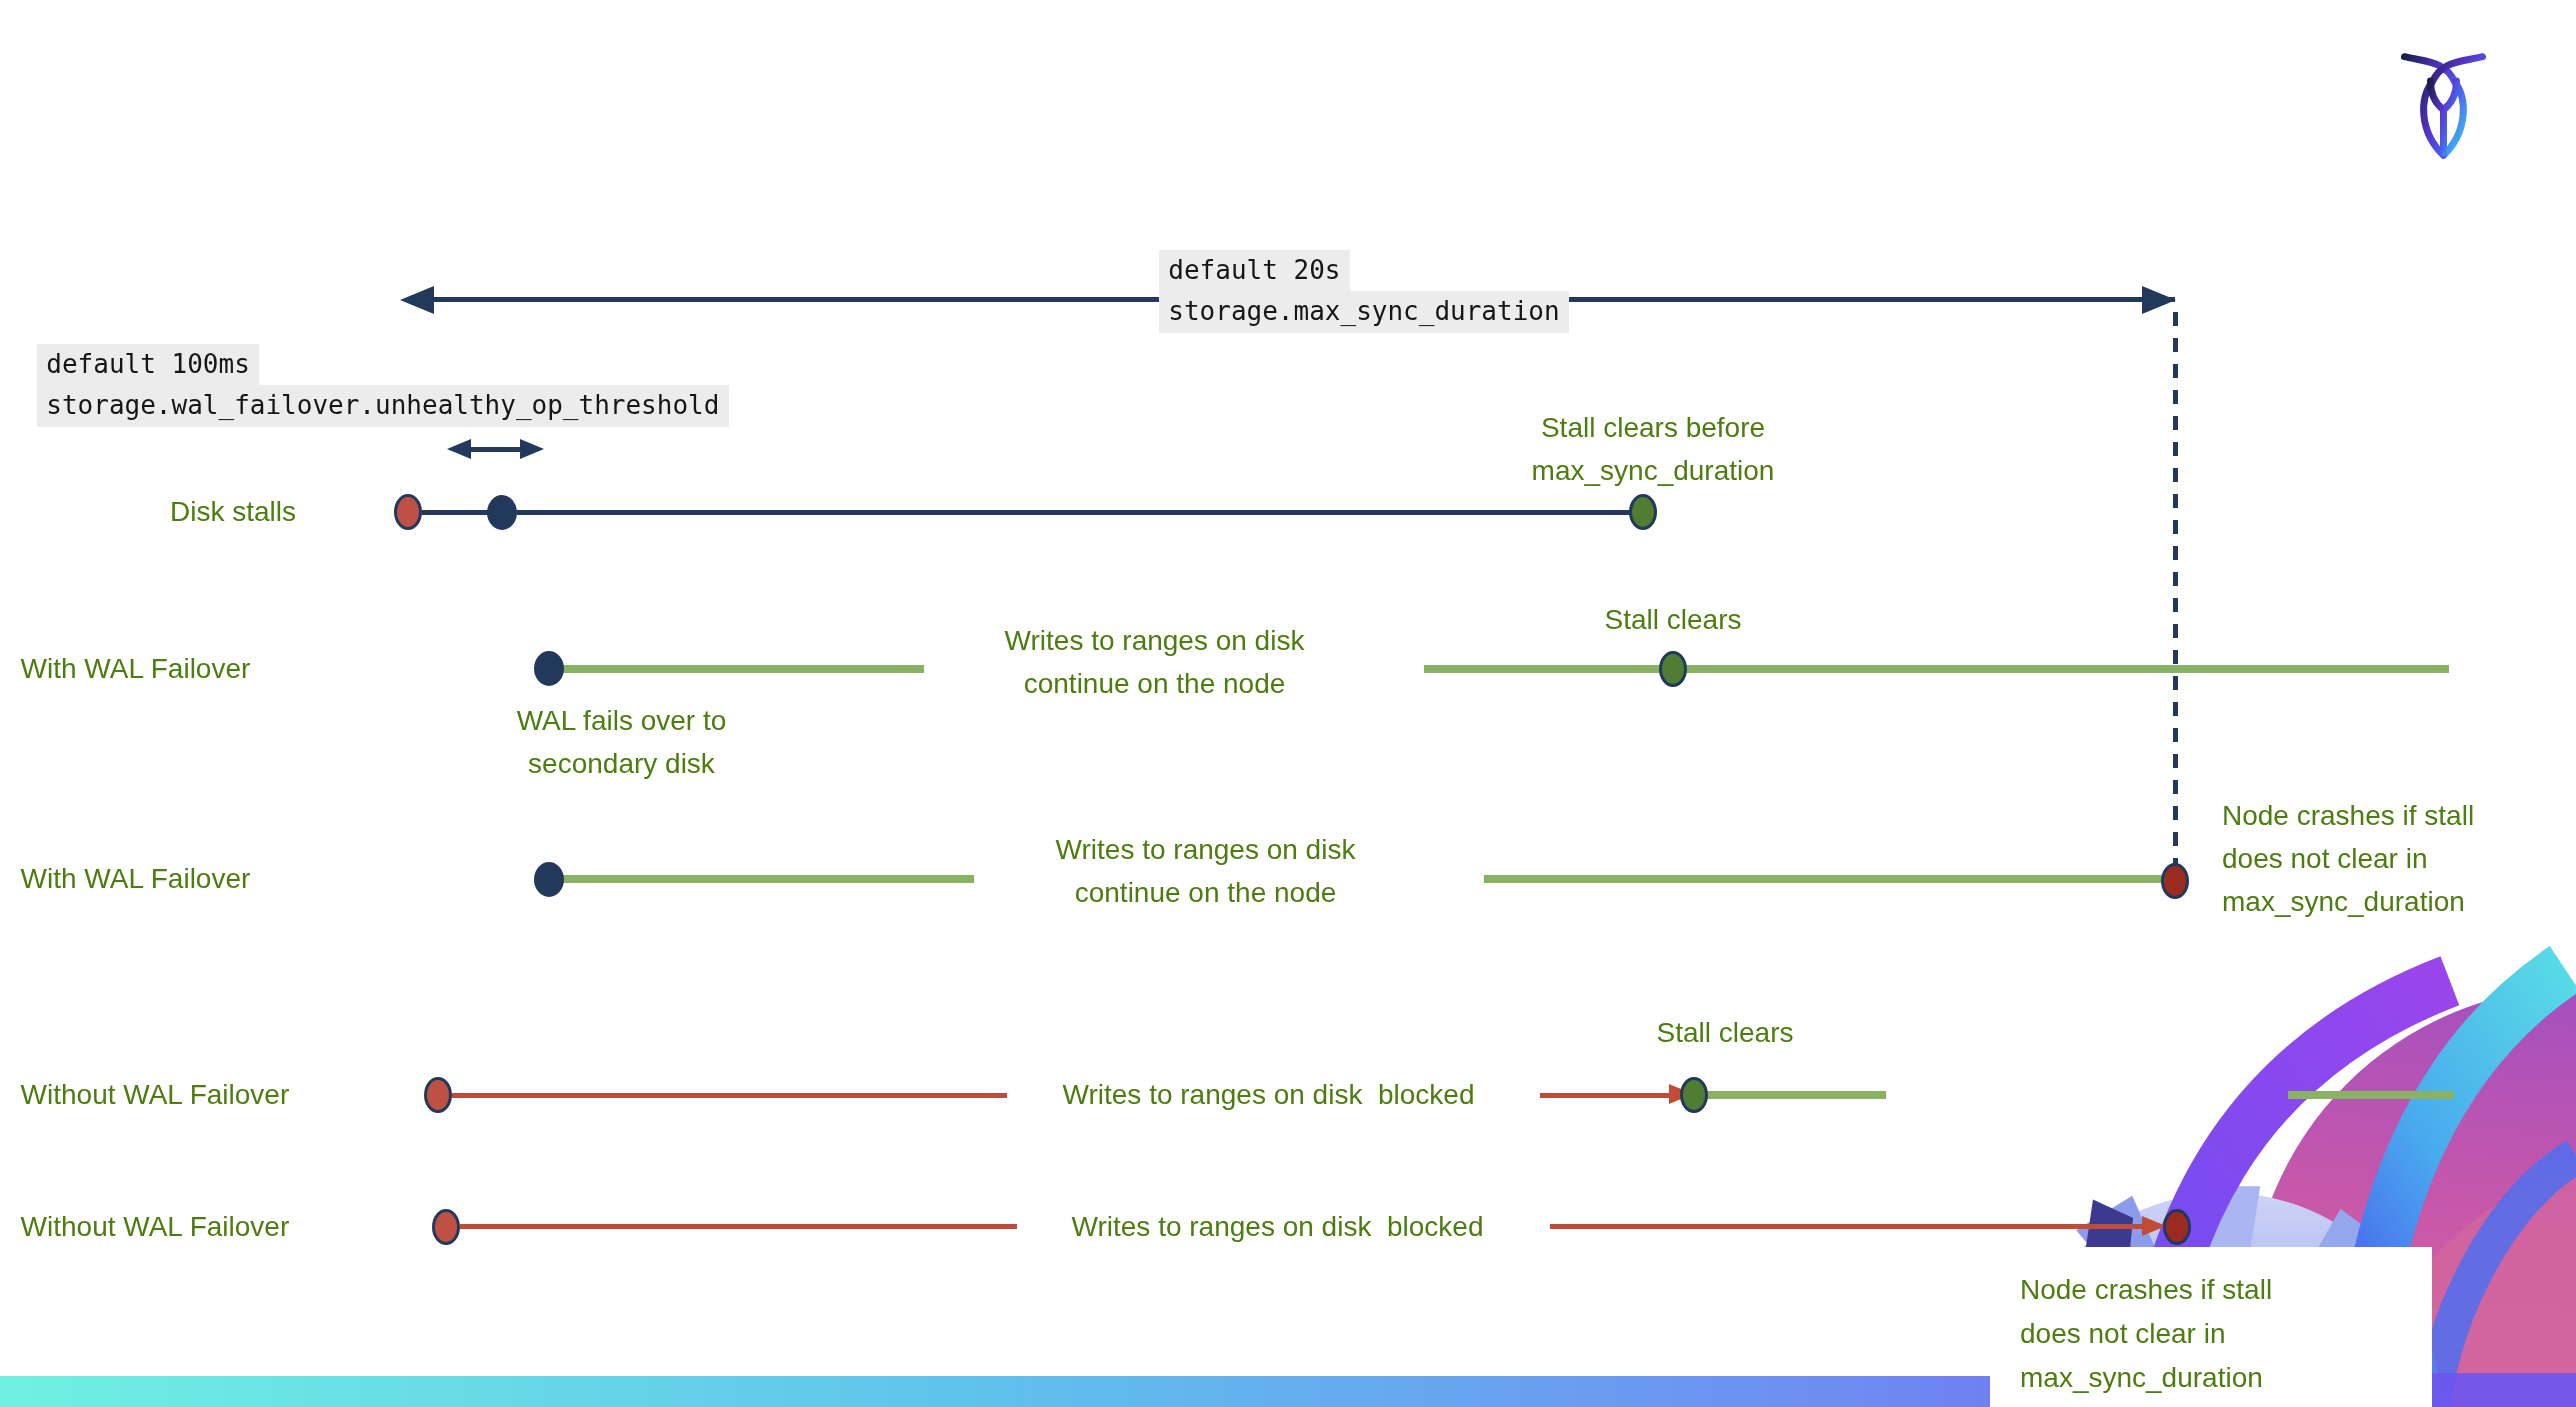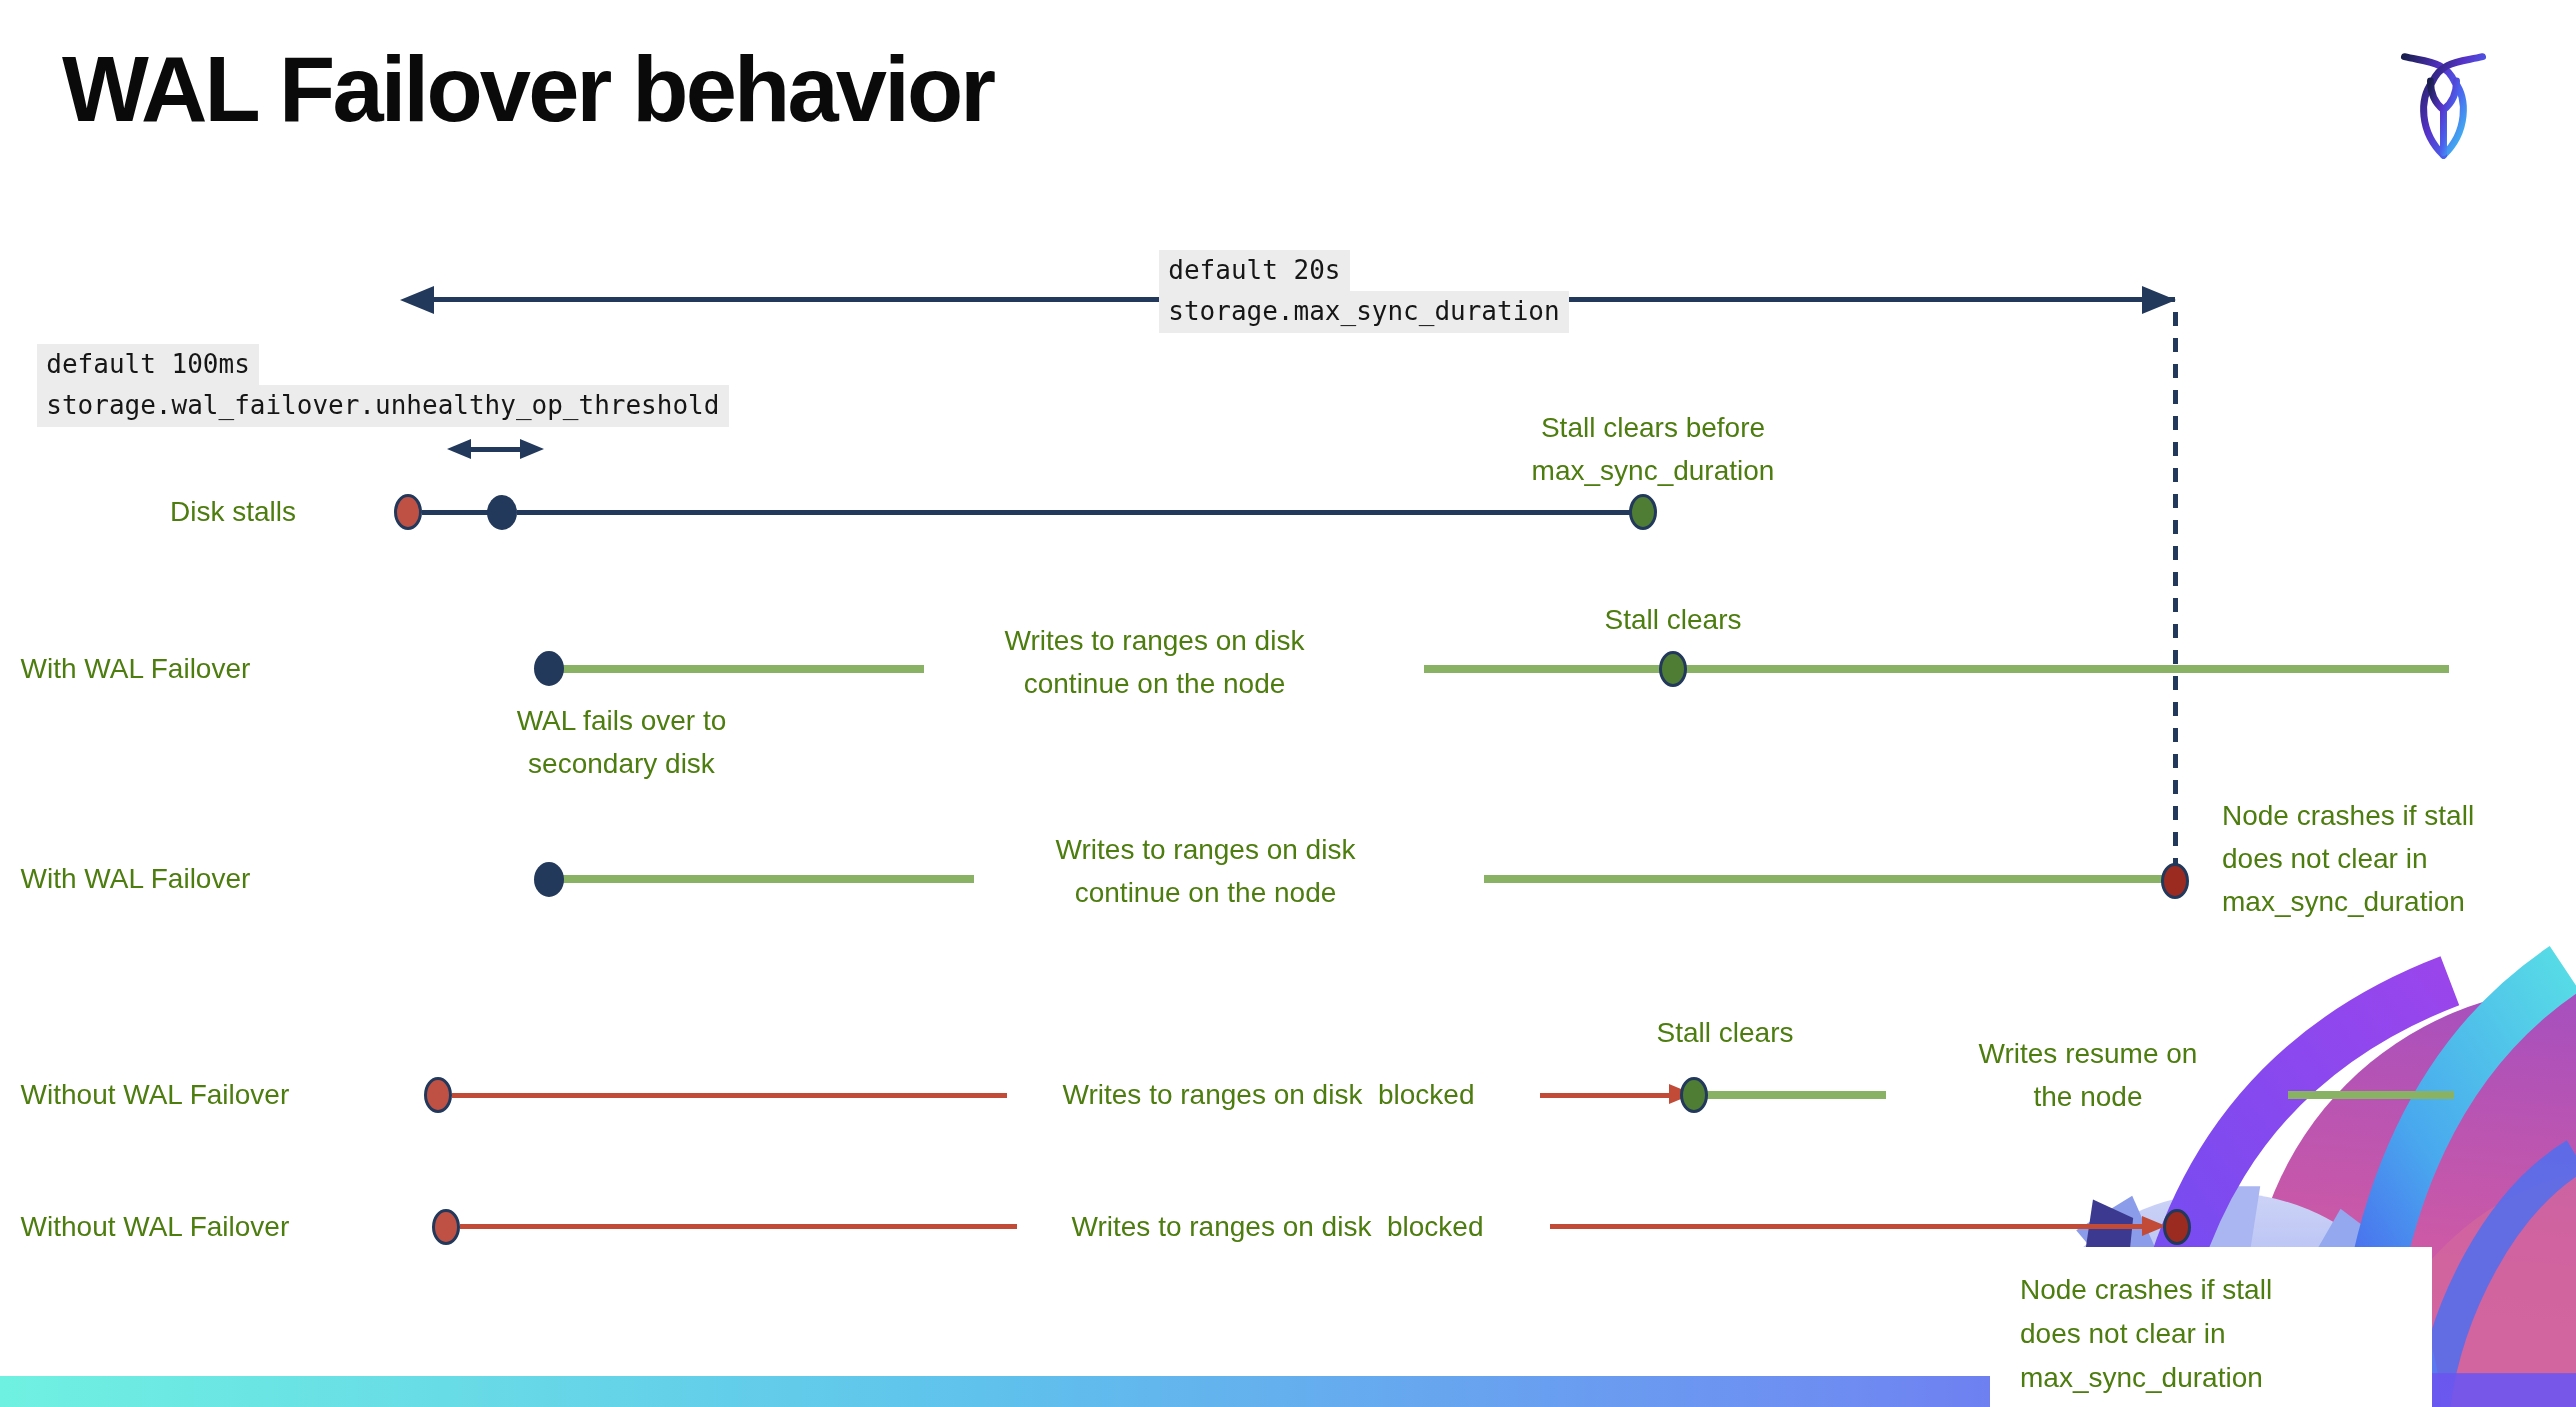--- a/index.html
+++ b/index.html
@@ -31,21 +31,20 @@
   .bottom-bar{left:0;top:1376px;width:2576px;height:32px;z-index:1;
     background:linear-gradient(90deg,#6ff1e1 0%,#5fc2ec 38%,#6e8cf2 72%,#6e59ea 94%);}
   .bg-graphic{right:0;bottom:0;width:654px;height:491px;z-index:2;}
   .logo{left:2397px;top:50px;width:93px;height:112px;z-index:6;}
 </style>
 </head>
 <body>
 
 <div id="canvas">
 
-  <div class="abs title">WAL Failover behavior</div>
 
   <svg class="abs logo" viewBox="0 0 100 120">
     <defs>
       <linearGradient id="lg" x1="0%" y1="0%" x2="100%" y2="85%">
         <stop offset="0%" stop-color="#1a1e4e"></stop>
         <stop offset="42%" stop-color="#5633c9"></stop>
         <stop offset="72%" stop-color="#4a63ee"></stop>
         <stop offset="100%" stop-color="#41b7f0"></stop>
       </linearGradient>
     </defs>
@@ -108,22 +107,20 @@
 
   <div class="abs lbl" style="left:20.6px;top:1073px;width:374px;">Without WAL Failover</div>
   <div class="abs dot red" style="left:424px;top:1077px;"></div>
   <div class="abs hline red" style="left:452px;top:1093px;width:555px;"></div>
   <div class="abs lbl center" style="left:1021px;top:1073px;width:495px;">Writes to ranges on disk  blocked</div>
   <div class="abs hline red" style="left:1540px;top:1093px;width:129px;"></div>
   <div class="abs arrowhead ah-right redh" style="left:1669px;top:1084px;"></div>
   <div class="abs dot green" style="left:1680px;top:1077px;"></div>
   <div class="abs lbl center" style="left:1594px;top:1011px;width:262px;">Stall clears</div>
   <div class="abs hline green" style="left:1707px;top:1091px;width:179px;"></div>
-  <div class="abs lbl center" style="left:1927px;top:1032px;width:322px;">Writes resume on
-the node</div>
   <div class="abs hline green" style="left:2288px;top:1091px;width:166px;"></div>
 
   <div class="abs lbl" style="left:20.6px;top:1205px;width:374px;">Without WAL Failover</div>
   <div class="abs dot red" style="left:432px;top:1209px;"></div>
   <div class="abs hline red" style="left:460px;top:1224px;width:557px;"></div>
   <div class="abs lbl center" style="left:1030px;top:1205px;width:495px;">Writes to ranges on disk  blocked</div>
   <div class="abs hline red" style="left:1550px;top:1224px;width:593px;"></div>
   <div class="abs arrowhead ah-right redh" style="left:2142px;top:1216px;"></div>
   <div class="abs dot darkred" style="left:2163px;top:1209px;"></div>
 

